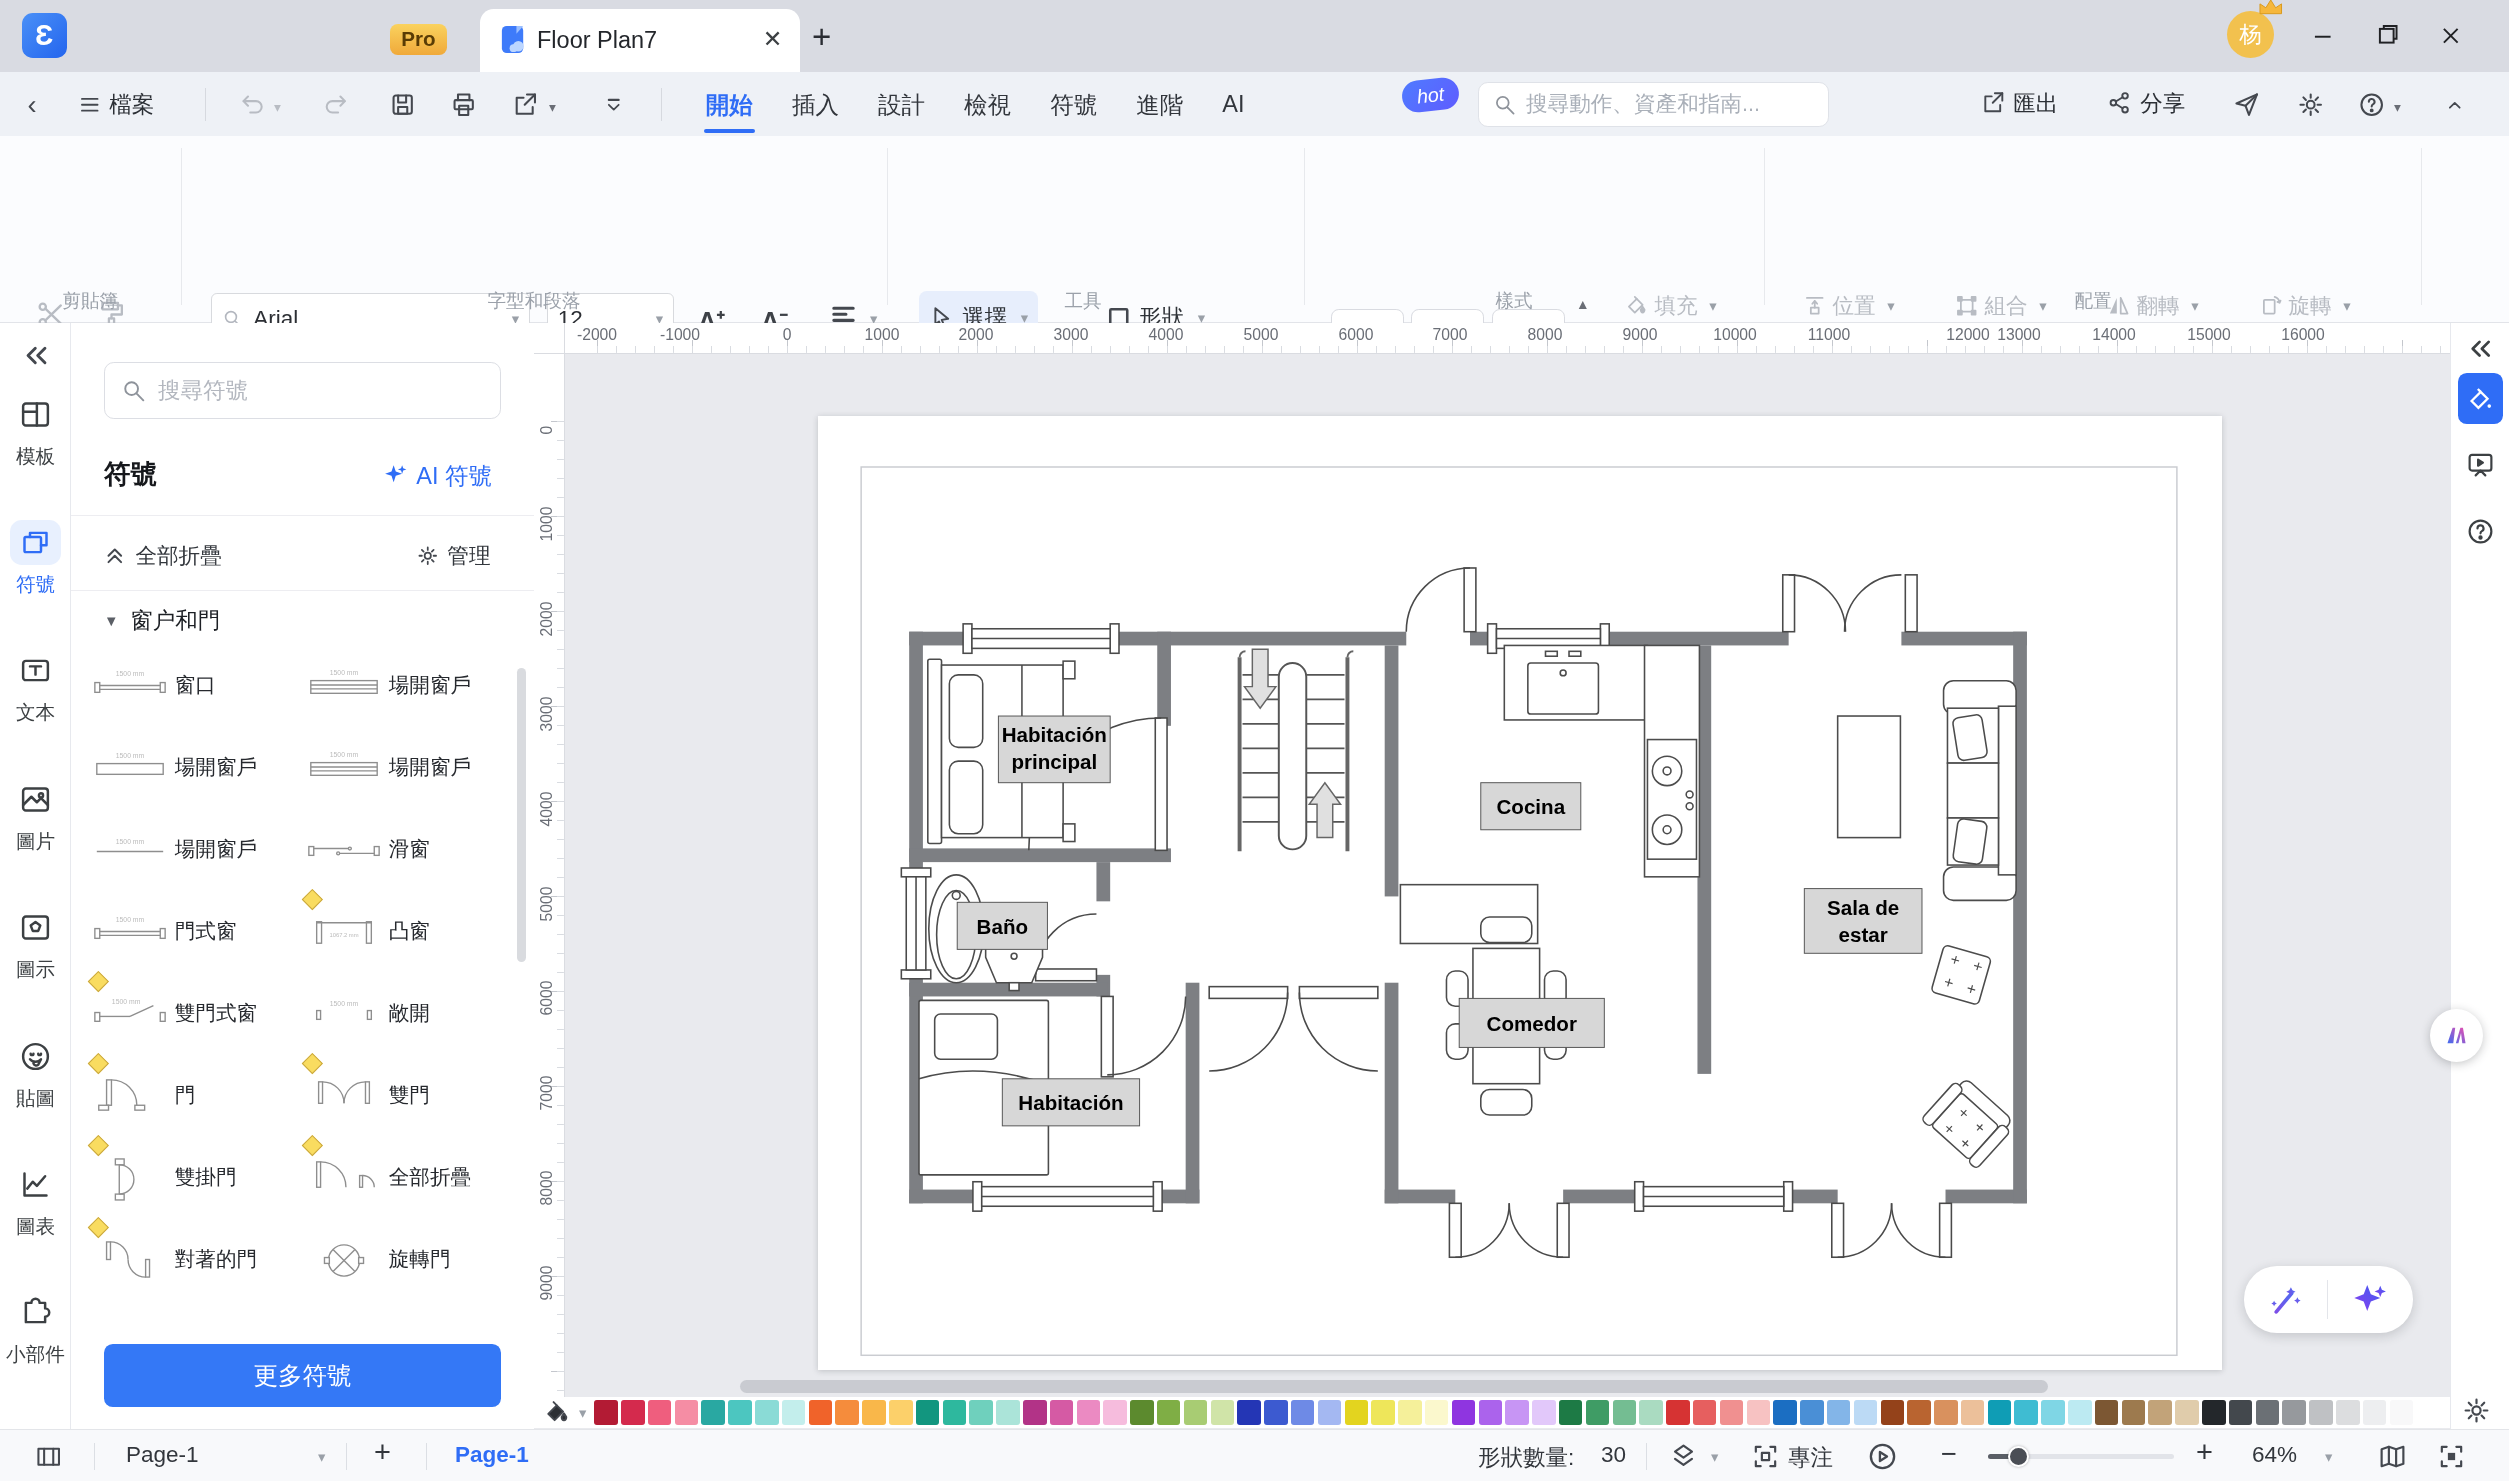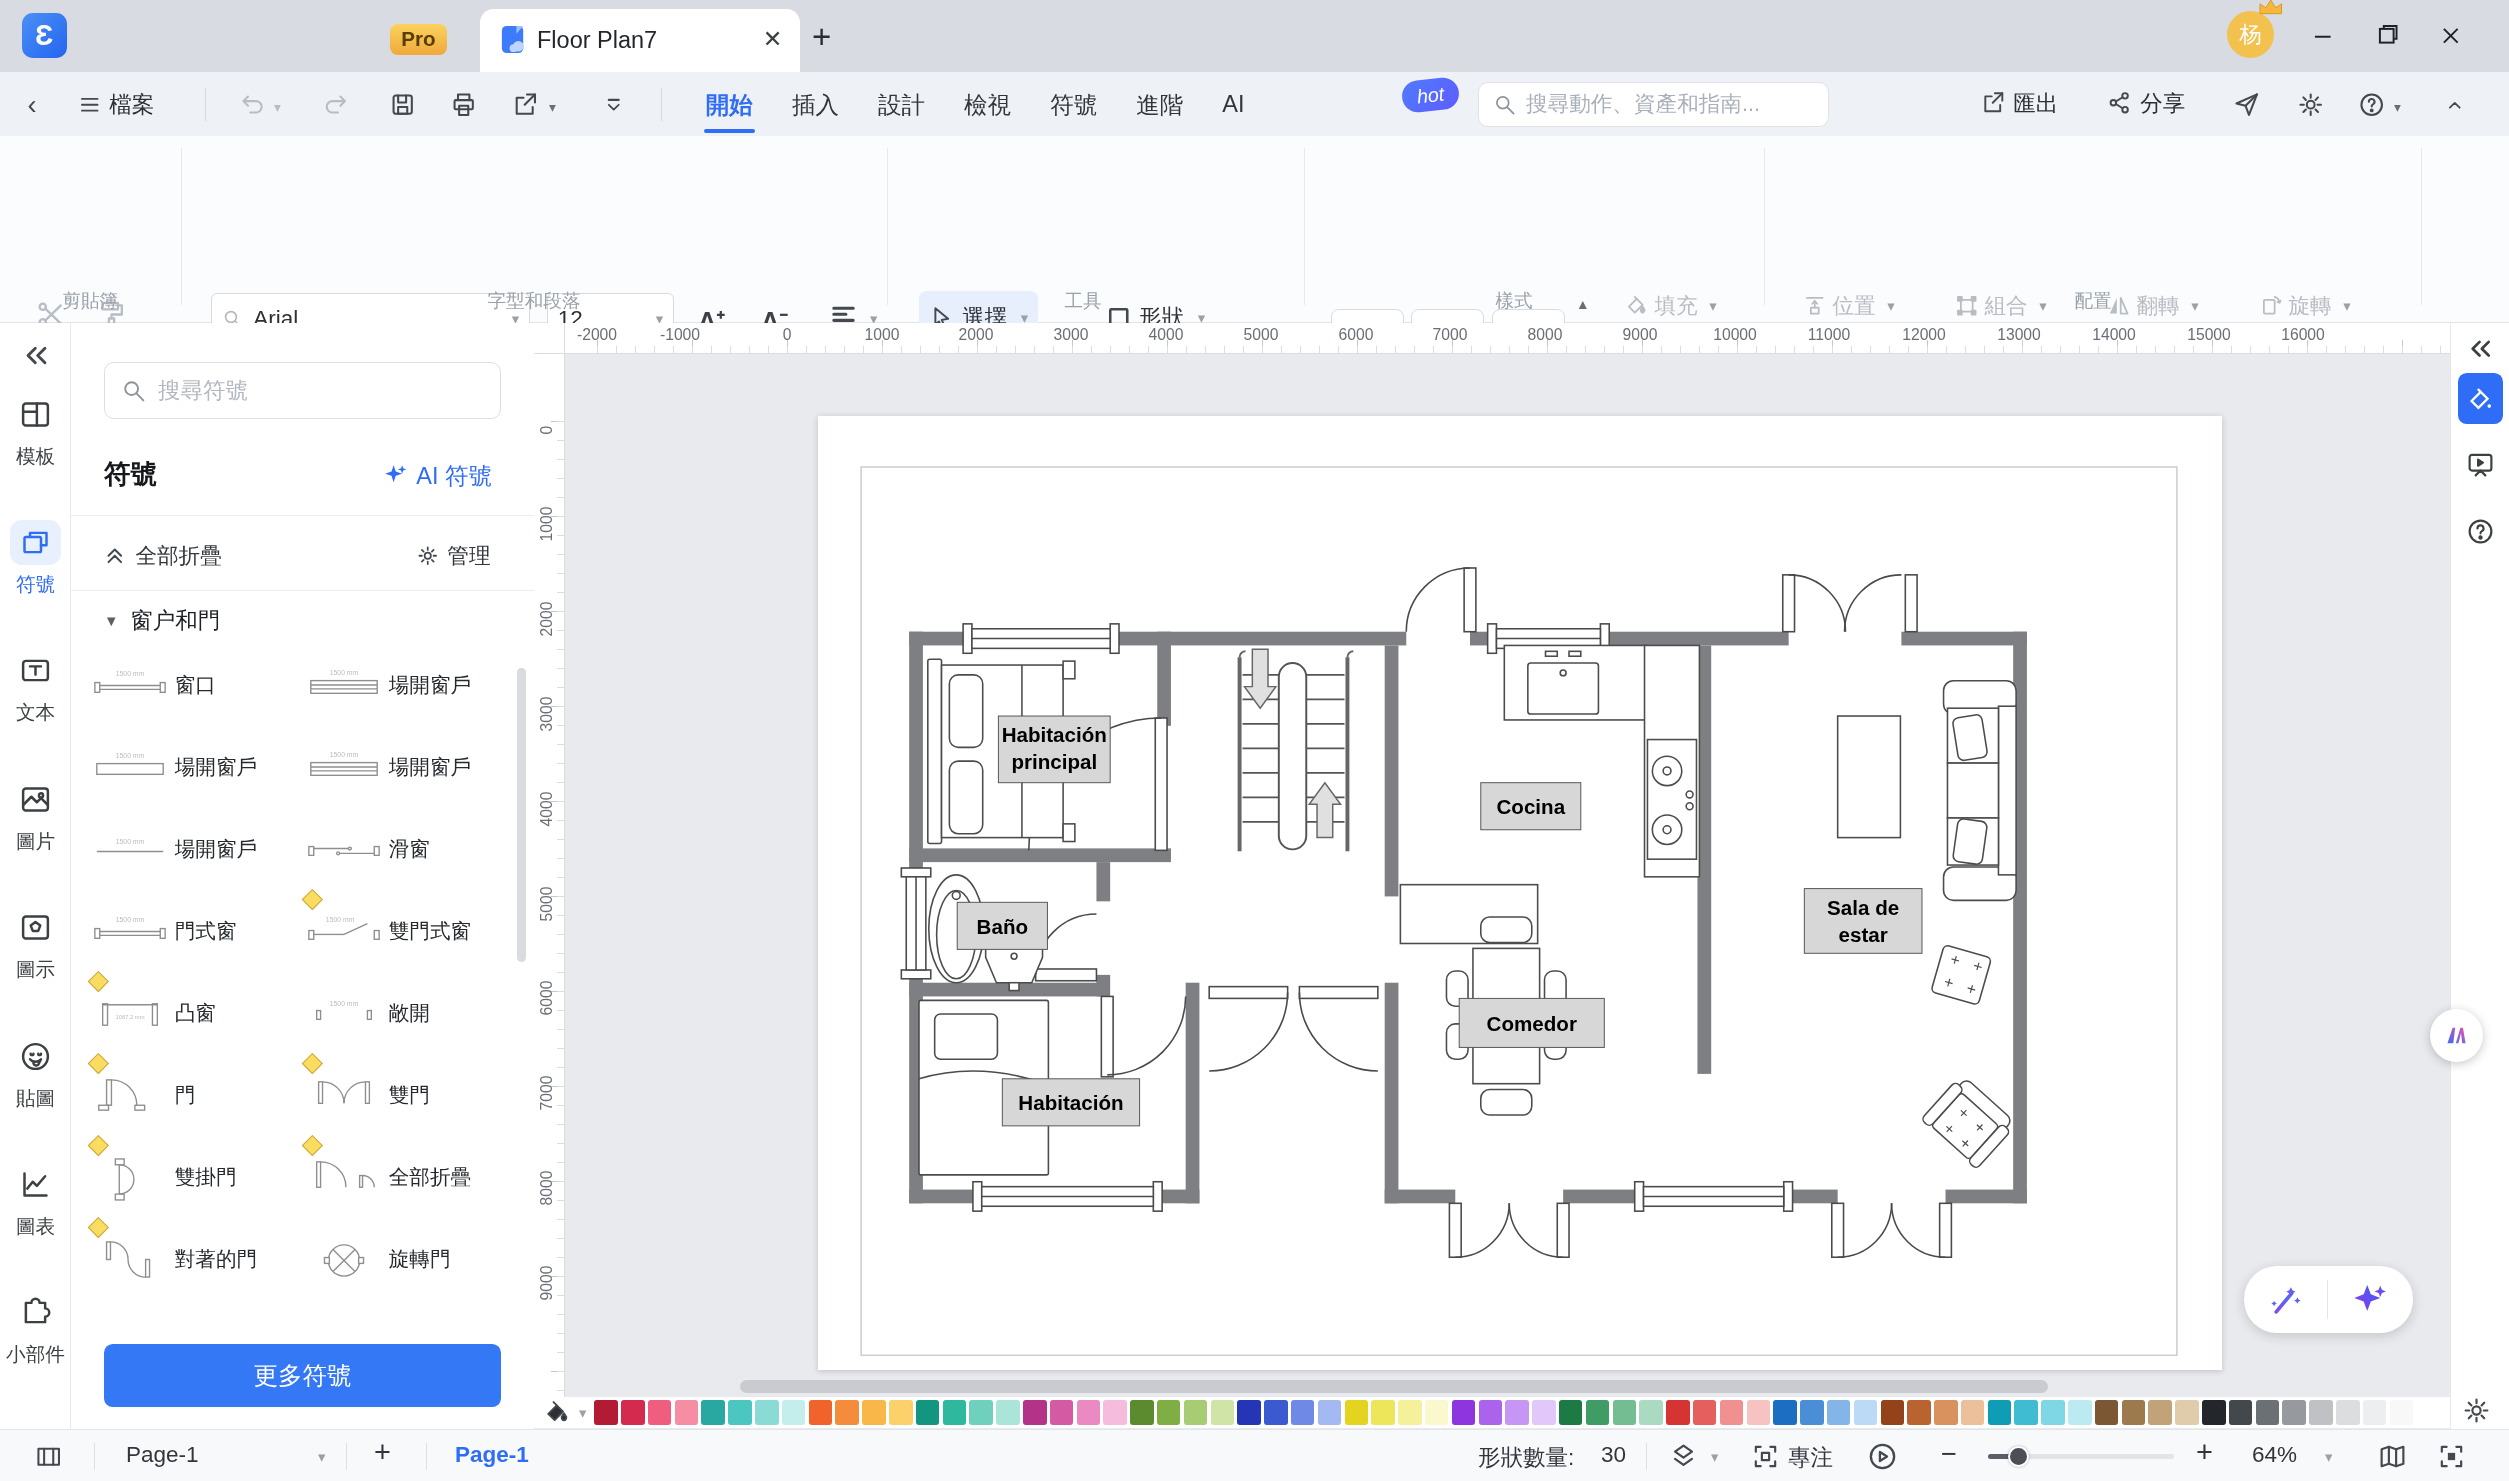--- a/index.html
+++ b/index.html
@@ -752,40 +752,40 @@
             <line x1="11" y1="28" x2="73" y2="28"></line>
             <text x="42" y="14" font-size="7" fill="#bbb" text-anchor="middle" stroke="none">1500 mm</text>
           </svg>
         </span>
         <span class="slbl">門式窗</span>
       </div>
       <div class="symcell">
         <span class="icw">
           <span class="diamond"></span>
           <svg width="82" height="47" viewBox="0 0 84 48" stroke="#8e8e8e" fill="#fff" stroke-width="1.4">
+            <rect x="14" y="14" width="5" height="22"></rect>
+            <rect x="65" y="14" width="5" height="22"></rect>
+            <line x1="14" y1="15" x2="70" y2="15"></line>
+            <text x="42" y="30" font-size="6" fill="#bbb" text-anchor="middle" stroke="none">1067.2 mm</text>
+          </svg>
+        </span>
+        <span class="slbl">凸窗</span>
+      </div>
+      <div class="symcell">
+        <span class="icw">
+          <span class="diamond"></span>
+          <svg width="82" height="47" viewBox="0 0 84 48" stroke="#8e8e8e" fill="#fff" stroke-width="1.4">
             <rect x="6" y="23" width="5" height="9"></rect>
             <rect x="73" y="23" width="5" height="9"></rect>
             <line x1="11" y1="27" x2="42" y2="27"></line>
             <line x1="42" y1="27" x2="66" y2="16"></line>
             <text x="38" y="14" font-size="7" fill="#bbb" text-anchor="middle" stroke="none">1500 mm</text>
           </svg>
         </span>
         <span class="slbl">雙門式窗</span>
-      </div>
-      <div class="symcell">
-        <span class="icw">
-          <span class="diamond"></span>
-          <svg width="82" height="47" viewBox="0 0 84 48" stroke="#8e8e8e" fill="#fff" stroke-width="1.4">
-            <rect x="14" y="14" width="5" height="22"></rect>
-            <rect x="65" y="14" width="5" height="22"></rect>
-            <line x1="14" y1="15" x2="70" y2="15"></line>
-            <text x="42" y="30" font-size="6" fill="#bbb" text-anchor="middle" stroke="none">1067.2 mm</text>
-          </svg>
-        </span>
-        <span class="slbl">凸窗</span>
       </div>
       <div class="symcell">
         <span class="icw">
           <svg width="82" height="47" viewBox="0 0 84 48" stroke="#8e8e8e" fill="#fff" stroke-width="1.4">
             <rect x="14" y="21" width="4" height="9"></rect>
             <rect x="66" y="21" width="4" height="9"></rect>
             <text x="42" y="16" font-size="7" fill="#bbb" text-anchor="middle" stroke="none">1500 mm</text>
           </svg>
         </span>
         <span class="slbl">敞開</span>
@@ -876,21 +876,21 @@
       <span class="hrlbl" style="left: 442px;">2000</span>
       <span class="hrlbl" style="left: 537px;">3000</span>
       <span class="hrlbl" style="left: 632px;">4000</span>
       <span class="hrlbl" style="left: 727px;">5000</span>
       <span class="hrlbl" style="left: 822px;">6000</span>
       <span class="hrlbl" style="left: 916px;">7000</span>
       <span class="hrlbl" style="left: 1011px;">8000</span>
       <span class="hrlbl" style="left: 1106px;">9000</span>
       <span class="hrlbl" style="left: 1201px;">10000</span>
       <span class="hrlbl" style="left: 1295px;">11000</span>
-      <span class="hrlbl" style="left: 1390px;">12000</span>
+      <span class="hrlbl" style="left: 1434px;">12000</span>
       <span class="hrlbl" style="left: 1485px;">13000</span>
       <span class="hrlbl" style="left: 1580px;">14000</span>
       <span class="hrlbl" style="left: 1675px;">15000</span>
       <span class="hrlbl" style="left: 1769px;">16000</span>
     </div>
   <div id="vruler">
       <span class="vrlbl" style="top: 67px;">0</span>
       <span class="vrlbl" style="top: 161px;">1000</span>
       <span class="vrlbl" style="top: 256px;">2000</span>
       <span class="vrlbl" style="top: 351px;">3000</span>

